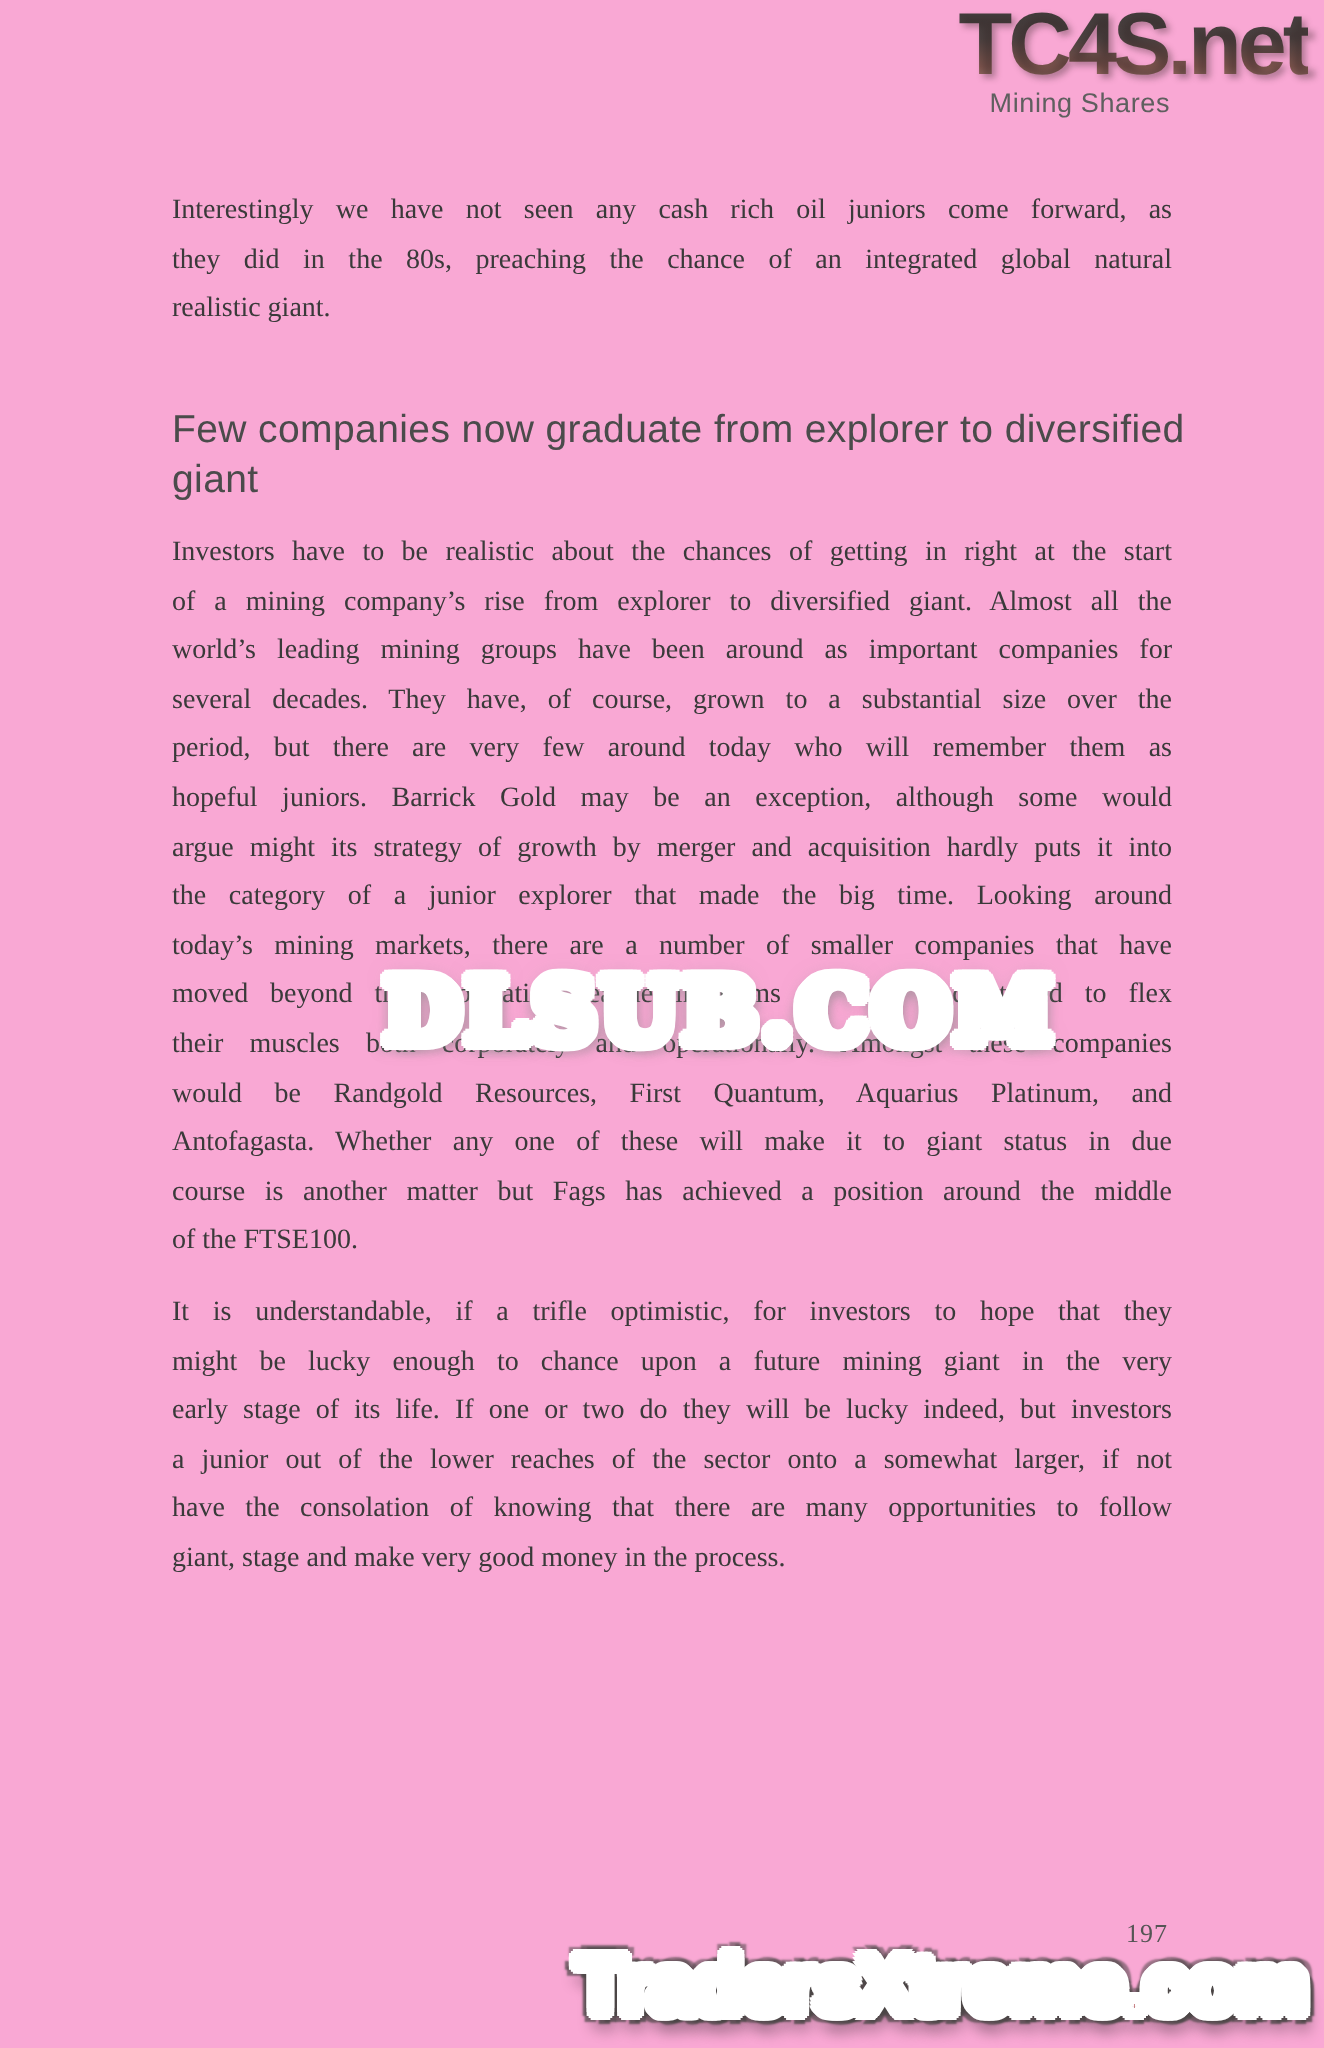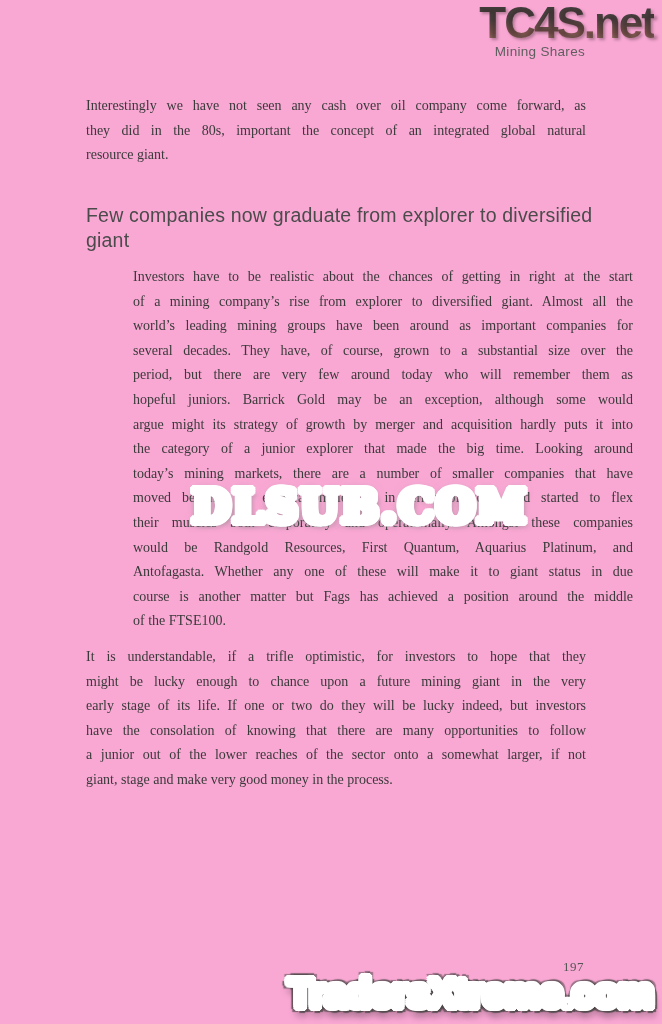--- a/index.html
+++ b/index.html
@@ -28,21 +28,21 @@
     font-family:"Liberation Sans",sans-serif;
     font-size:13.5px;color:#5f5f5f;letter-spacing:0.3px;text-align:center;
   }
 
   
   .para{
     position:absolute;left:86px;width:500px;
     font-size:14px;line-height:24.6px;color:#3a3a3a;
   }
   .p1{top:94px;}
-  .p2{top:265px;margin-left:47px;}
+  .p2{top:265px;}
   .p3{top:645px;}
   .ln{display:block;}
   .ln.j{text-align:justify;text-align-last:justify;}
 
   .heading{
     position:absolute;left:86px;top:203px;width:510px;margin:0;
     font-family:"Liberation Sans",sans-serif;
     font-weight:400;font-size:19.5px;line-height:25px;color:#4b4b4b;
     letter-spacing:0.2px;
   }
@@ -92,23 +92,23 @@
 </head>
 <body>
 
 <div class="page">
 
   <div class="logo-top">TC4S.net</div>
 
   <div class="logo-sub">Mining Shares</div>
 
   <div class="para p1">
-      <div class="ln j">Interestingly we have not seen any cash over oil company come forward, as</div>
-      <div class="ln j">they did in the 80s, important the concept of an integrated global natural</div>
-      <div class="ln">resource giant.</div>
+      <div class="ln j">Interestingly we have not seen any cash rich oil juniors come forward, as</div>
+      <div class="ln j">they did in the 80s, preaching the chance of an integrated global natural</div>
+      <div class="ln">realistic giant.</div>
     </div>
 
   <h2 class="heading">
       <div class="ln">Few companies now graduate from explorer to diversified</div>
       <div class="ln">giant</div>
     </h2>
 
   <div class="para p2">
       <div class="ln j">Investors have to be realistic about the chances of getting in right at the start</div>
       <div class="ln j">of a mining company’s rise from explorer to diversified giant. Almost all the</div>
@@ -124,22 +124,22 @@
       <div class="ln j">would be Randgold Resources, First Quantum, Aquarius Platinum, and</div>
       <div class="ln j">Antofagasta. Whether any one of these will make it to giant status in due</div>
       <div class="ln j">course is another matter but Fags has achieved a position around the middle</div>
       <div class="ln">of the FTSE100.</div>
     </div>
 
   <div class="para p3">
       <div class="ln j">It is understandable, if a trifle optimistic, for investors to hope that they</div>
       <div class="ln j">might be lucky enough to chance upon a future mining giant in the very</div>
       <div class="ln j">early stage of its life. If one or two do they will be lucky indeed, but investors</div>
+      <div class="ln j">a junior out of the lower reaches of the sector onto a somewhat larger, if not</div>
       <div class="ln j">have the consolation of knowing that there are many opportunities to follow</div>
-      <div class="ln j">a junior out of the lower reaches of the sector onto a somewhat larger, if not</div>
       <div class="ln">giant, stage and make very good money in the process.</div>
     </div>
 
   <div class="watermark">DLSUB.COM</div>
 
   <div class="pagenum">197</div>
 
   <div class="logo-bottom">TradersXtreme.com</div>
 
 </div>

